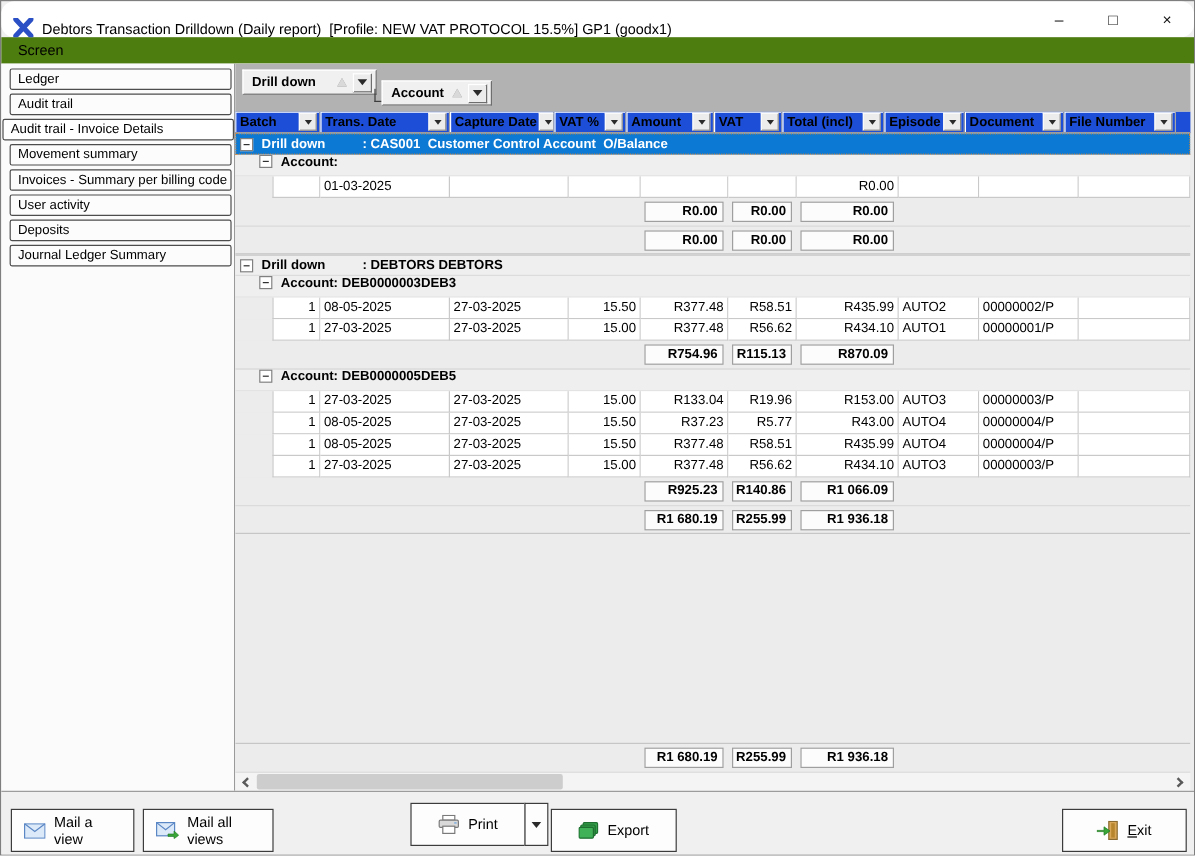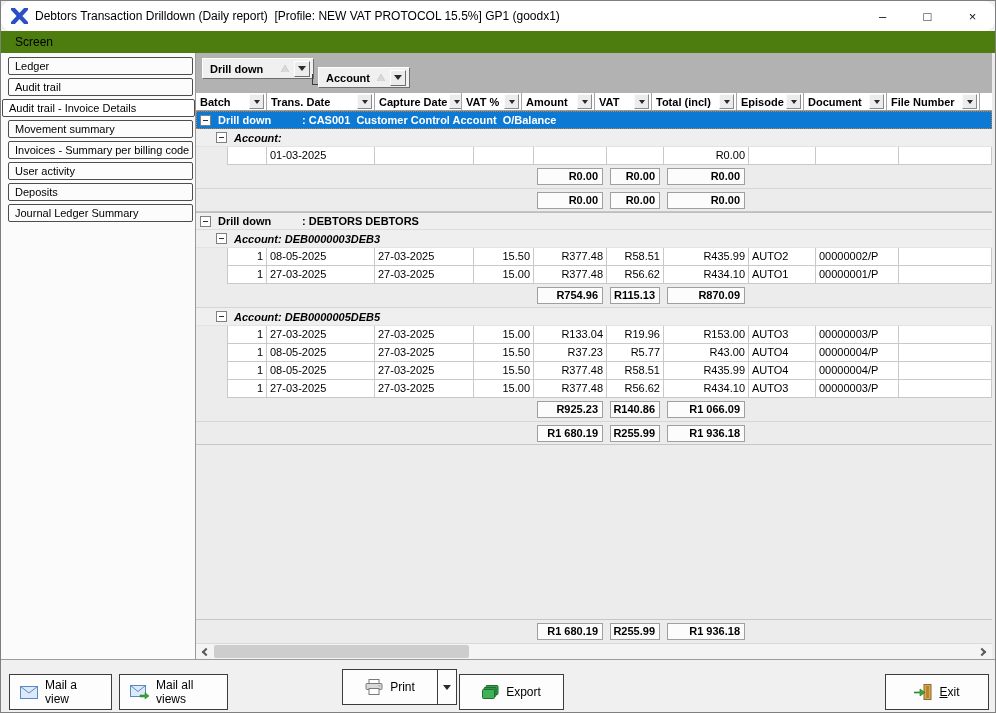--- a/index.html
+++ b/index.html
@@ -5,21 +5,21 @@
   * { margin:0; padding:0; box-sizing:border-box; }
   html,body { background:#d7d7d7; }
   body { font-family:"Liberation Sans", sans-serif; }
 
   .window{
     width:996px; height:713px; background:#f0f0f0;
     border:1px solid #7f7f7f; position:relative; overflow:hidden;
   }
 
   
-  .titlebar{ height:30px; background:#ffffff; display:flex; align-items:center;border-radius:11px; }
+  .titlebar{ height:30px; background:#ffffff; display:flex; align-items:flex-end;border-radius:11px; }
   .app-icon{ width:17px; height:16px; margin:0 7px 0 10px; flex:none; }
   .title-text{ font-size:12px; color:#000; white-space:pre; flex:1; overflow:hidden; }
   .win-controls{ display:flex; height:100%; }
   .win-btn{ width:45px; height:100%; display:flex; align-items:center; justify-content:center;
             font-size:13px; color:#111; }
 
   
   .menubar{ height:22px; background:#4d7c0f; display:flex; align-items:center; padding-left:8px; }
   .menu-item{ font-size:12px; color:#000; padding:2px 6px; }
 
@@ -51,41 +51,41 @@
                filter:drop-shadow(0 0 0.5px #8a8a8a); }
   .dd-btn{ width:16px; height:16px; flex:none; background:#ececec;
            border:1px solid; border-color:#ffffff #6e6e6e #6e6e6e #ffffff;
            display:flex; align-items:center; justify-content:center; }
   .tri-down{ width:0; height:0; border-left:4px solid transparent; border-right:4px solid transparent;
              border-top:5px solid #2a2a2a; }
   .chip-connector{ position:absolute; left:116px; top:21px; width:8px; height:11px;
                    border-left:1px solid #3d3d3d; border-bottom:1px solid #3d3d3d; }
 
   
-  .grid-header{ display:flex; height:18px; flex:none; background:#ffffff;
+  .grid-header{ display:flex; height:18px; flex:none; background:#1d4ed8;
                 border-bottom:1px solid #9c9c9c; }
   .hcell{ display:flex; align-items:center; justify-content:space-between;
           padding:0 2px 0 4px; font-size:11px; font-weight:bold; color:#000;
           border-right:1px solid #a6a6a6; box-shadow:inset 1px 1px 0 #ffffff;
           overflow:hidden; white-space:nowrap; flex:none; }
   .fbtn{ width:15px; height:15px; flex:none; margin-left:2px; background:#ececec;
          border:1px solid; border-color:#fafafa #8a8a8a #8a8a8a #fafafa;
          display:flex; align-items:center; justify-content:center; }
   .fbtn .tri-down{ border-left-width:3px; border-right-width:3px; border-top-width:4px; }
 
   
   .grid-body{ flex:1; display:flex; flex-direction:column; background:#ececec; overflow:hidden; }
   .grow0{ height:18px; flex:none; display:flex; align-items:center;
           background:#efefef; color:#000; font-size:11px; font-weight:bold;
           border-top:1px solid #bdbdbd; border-bottom:1px solid #dcdcdc; }
   .grow0.sel{ background:#0c7ad4; color:#ffffff; border-top:none; border-bottom:none;
               outline:1px dotted #cd7f32; outline-offset:-1px; }
-  .grow1{ height:18px; flex:none; display:flex; align-items:center; padding-left:16px;
+  .grow1{ height:18px; flex:none; display:flex; align-items:flex-start; padding-left:16px;
           background:#efefef; color:#000; font-size:11px; font-weight:bold;
-          border-bottom:1px solid #e3e3e3;font-style:italic; }
+          border-bottom:1px solid #e3e3e3; }
   .exp{ width:11px; height:11px; flex:none; margin:0 7px 0 4px; background:#ffffff;
         border:1px solid #808080; position:relative; }
   .exp::after{ content:""; position:absolute; left:2px; right:2px; top:4px; height:1px; background:#303030; }
   .g-label{ width:84px; flex:none; white-space:pre; }
   .g-value{ white-space:pre; }
   .a-label{ white-space:pre; }
   .a-value{ white-space:pre; }
 
   .drow{ display:flex; height:18px; flex:none; }
   .dgutter{ width:31px; flex:none; background:#ececec; }

